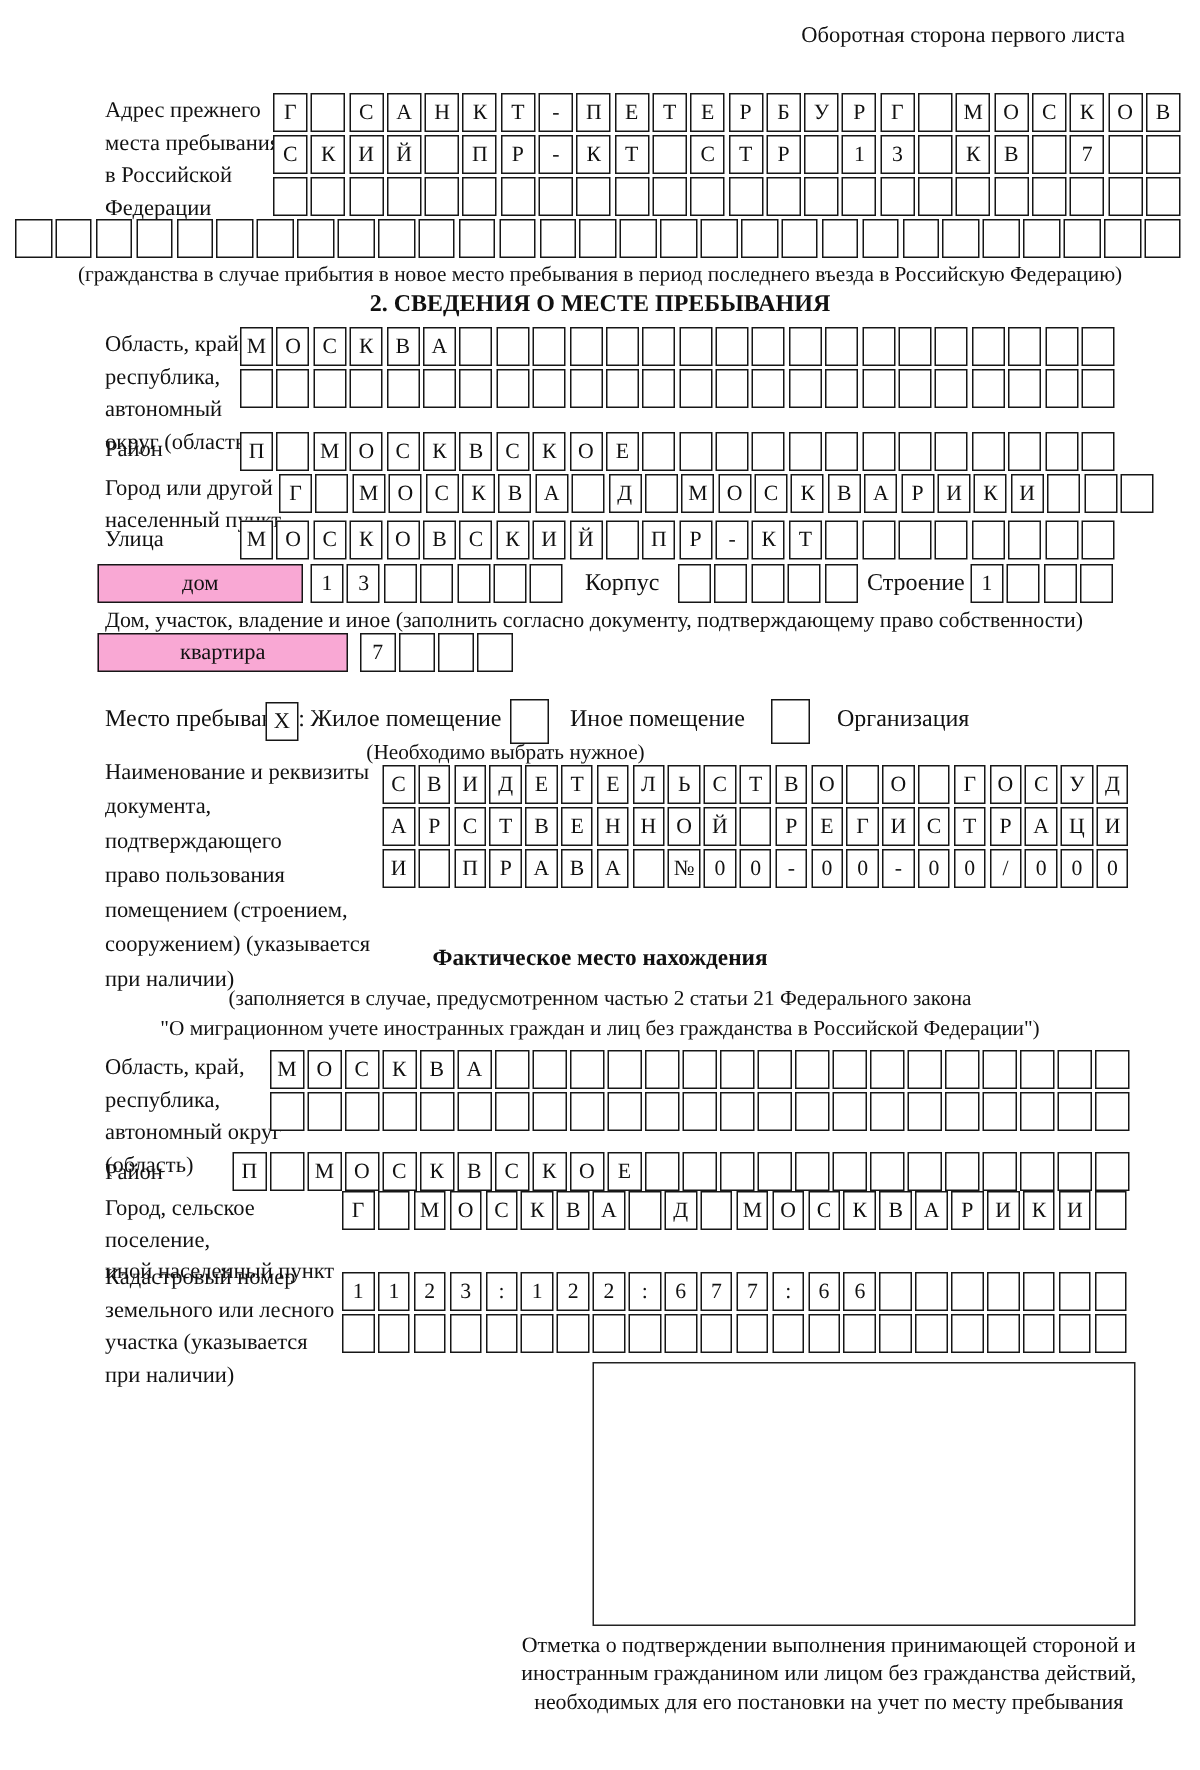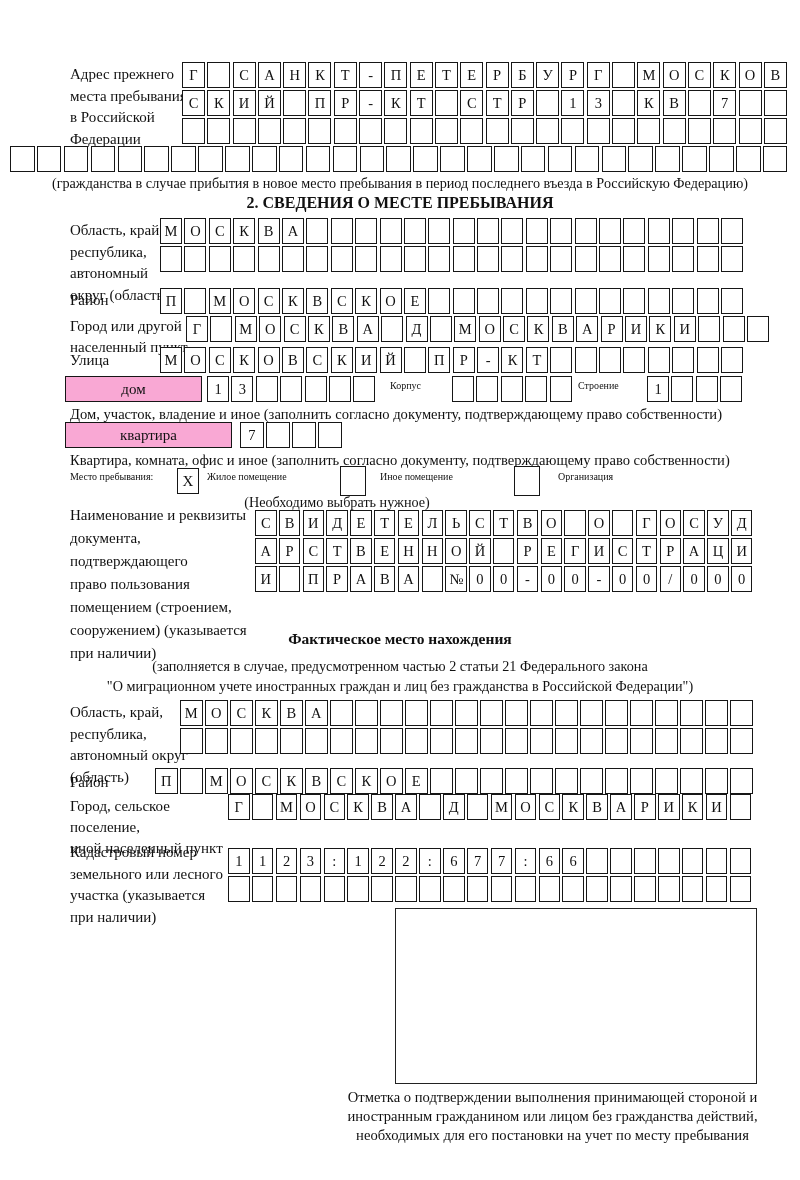--- a/index.html
+++ b/index.html
@@ -28,30 +28,31 @@
   .rapt{gap:2.5px;} .rapt .cell{width:23.5px;}
   .rhouse{gap:2.4px;} .rhouse .cell{width:22px;}
   .typebox{
     position:absolute;height:26px;border:1.8px solid #161616;box-sizing:border-box;
     display:flex;align-items:center;justify-content:center;font-size:15px;background:#f9a8d4;
   }
   .cbox{
     position:absolute;border:1.7px solid #161616;box-sizing:border-box;
     display:flex;align-items:center;justify-content:center;font-size:15px;background:#fff;
   }
-  .inl{position:absolute;font-size:10px;}
+  .inl{position:absolute;font-size:16px;}
   .markbox{position:absolute;border:1.8px solid #222;background:#fff;}
   .markcap{position:absolute;text-align:center;font-size:14.6px;line-height:19px;}
   .corner{position:absolute;font-size:15px;text-align:right;}
 </style>
 </head>
 <body>
 
 <div class="sheet">
 
+  <div class="corner" style="top:16px;left:400px;width:350px;">Оборотная сторона первого листа</div>
 
   <div class="lbl" style="left:70px;top:64px;width:120px;">Адрес прежнего
 места пребывания
 в Российской
 Федерации</div>
   <div class="char-row rA" style="left:182px;top:62px;">
       <span class="cell">Г</span>
       <span class="cell"></span>
       <span class="cell">С</span>
       <span class="cell">А</span>
@@ -332,21 +333,20 @@
     </div>
   <div class="cap" style="left:70px;top:406px;">Дом, участок, владение и иное (заполнить согласно документу, подтверждающему право собственности)</div>
 
   <div class="typebox" style="left:65px;top:422px;width:167px;">квартира</div>
   <div class="char-row rapt" style="left:240px;top:422px;">
       <span class="cell">7</span>
       <span class="cell"></span>
       <span class="cell"></span>
       <span class="cell"></span>
     </div>
-  <div class="cap" style="left:70px;top:452px;">Квартира, комната, офис и иное (заполнить согласно документу, подтверждающему право собственности)</div>
 
   <div class="inl" style="left:70px;top:471px;">Место пребывания:</div>
   <div class="cbox" style="left:177px;top:468px;width:22px;height:26px;">X</div>
   <div class="inl" style="left:207px;top:471px;">Жилое помещение</div>
   <div class="cbox" style="left:340px;top:466px;width:26px;height:30px;"></div>
   <div class="inl" style="left:380px;top:471px;">Иное помещение</div>
   <div class="cbox" style="left:514px;top:466px;width:26px;height:30px;"></div>
   <div class="inl" style="left:558px;top:471px;text-align:center;">Организация</div>
   <div class="cap" style="left:112px;top:494px;width:450px;text-align:center;font-size:14.2px;">(Необходимо выбрать нужное)</div>
 

